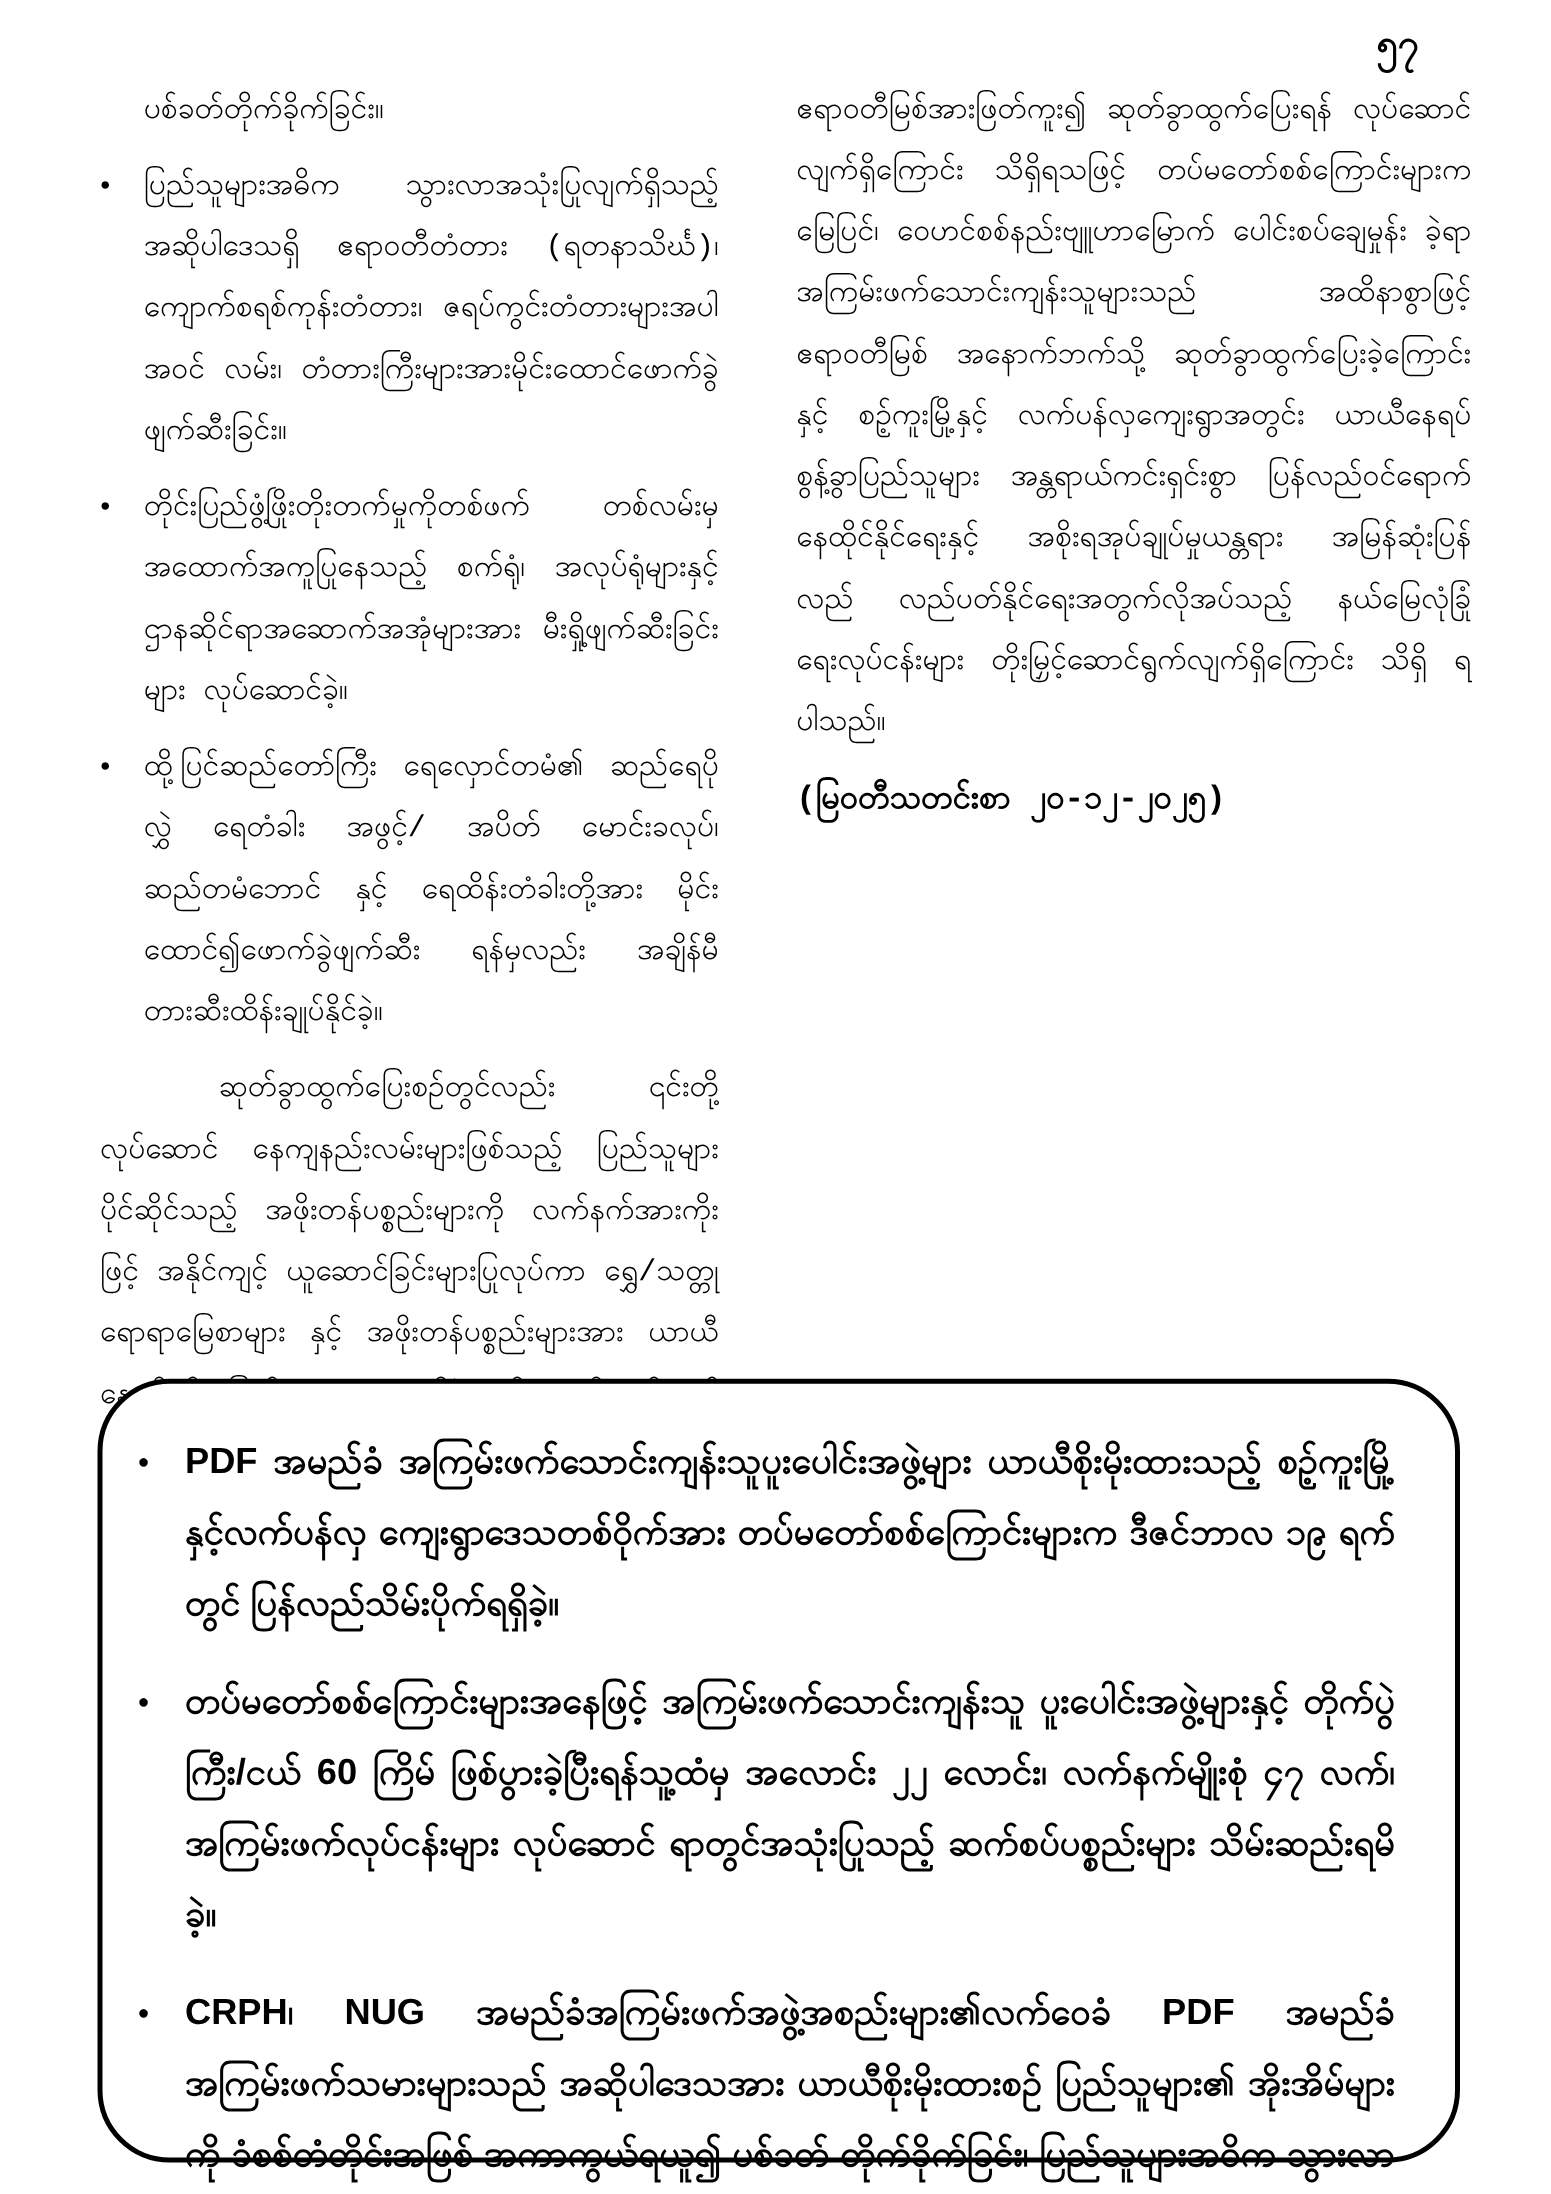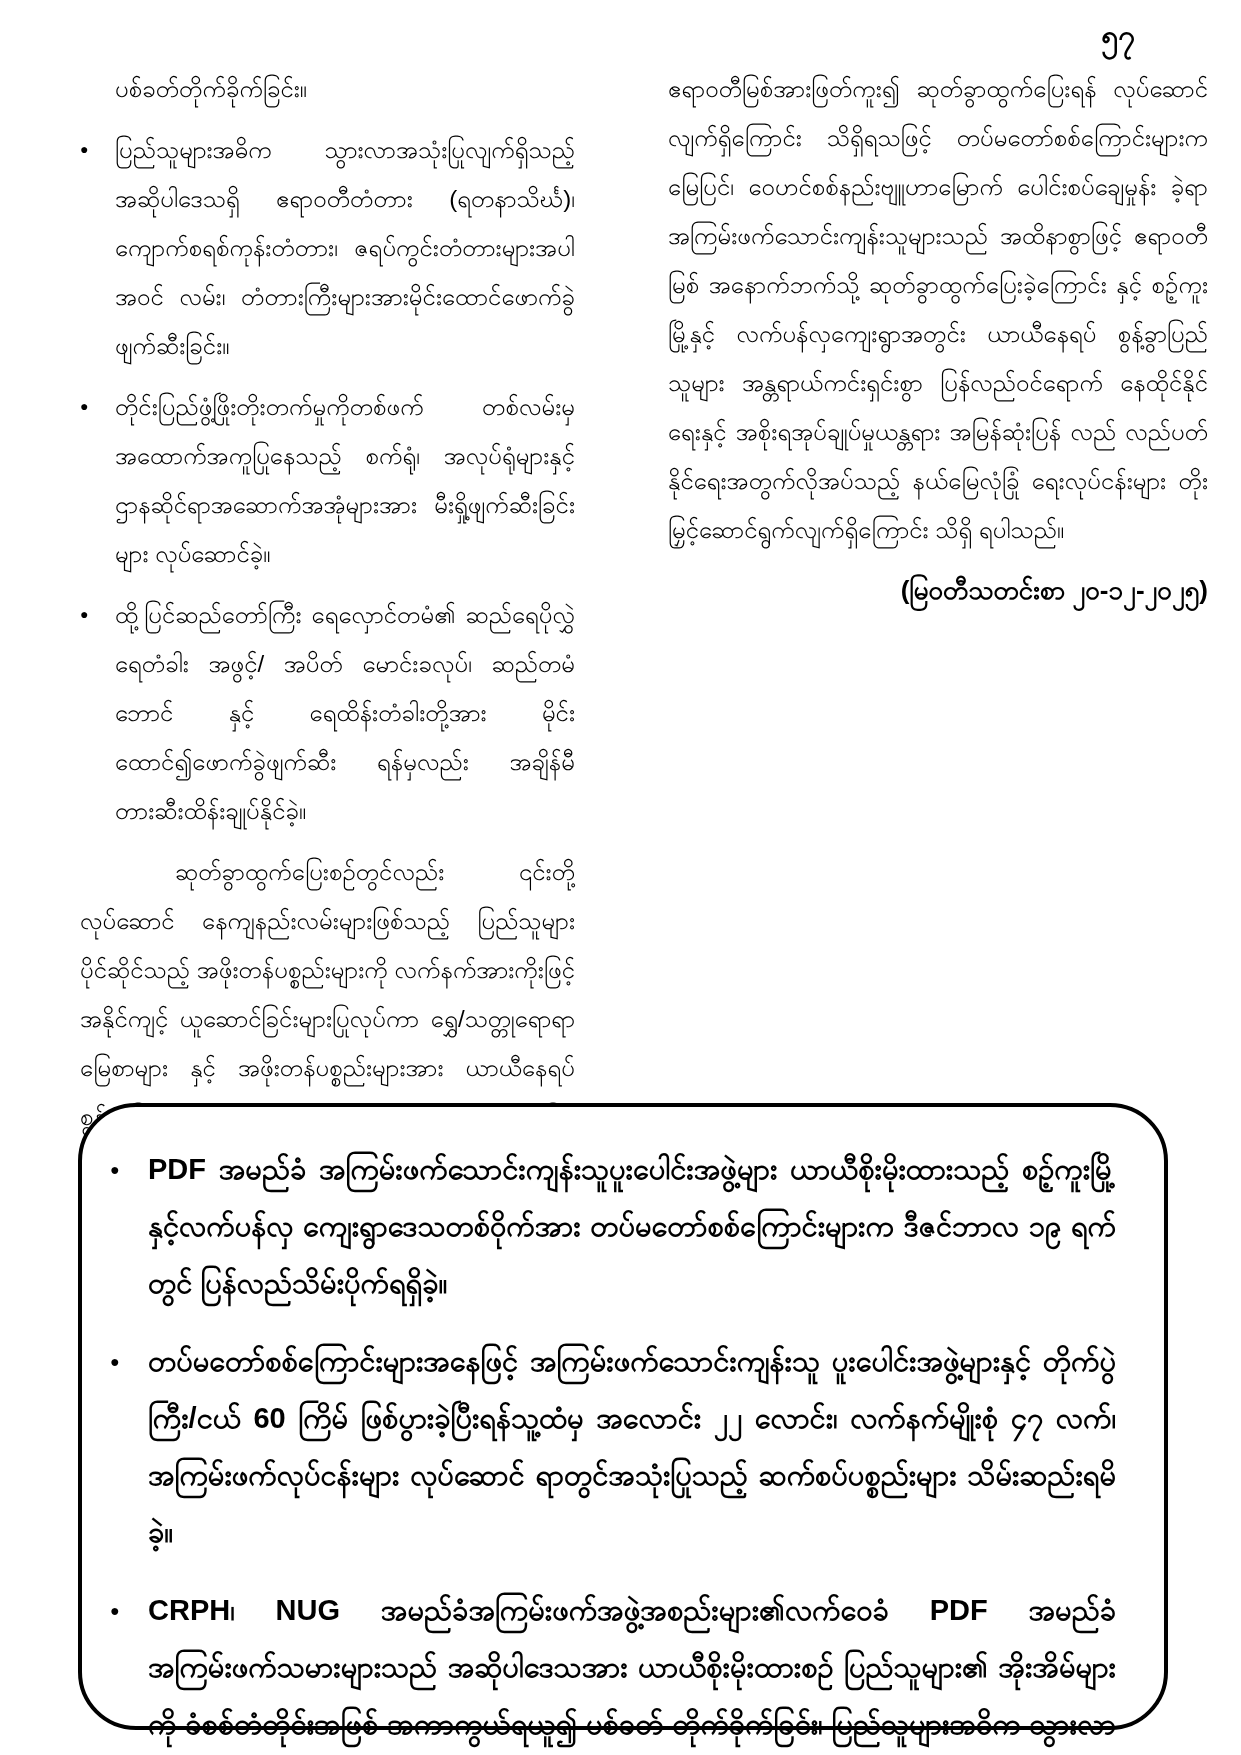--- a/index.html
+++ b/index.html
@@ -17,41 +17,41 @@
   }
   .page-number {
     position: absolute;
     top: 16px;
     right: 106px;
     font-weight: bold;
     font-size: 30px;
     line-height: 40px;
     text-align: center;
   }
-  .columns { display: flex; gap: 45px; }
+  .columns { display: flex; gap: 62px; font-family: Liberation Mono, monospace; }
   .col-left  { width: 495px; flex: none; }
-  .col-right { width: 540px; flex: none; margin-left: 48px; }
+  .col-right { width: 540px; flex: none; }
   .body-text {
     font-size: 24px;
     line-height: 49px;
     text-align: justify;
   }
   .cont-line { margin-left: 35px; text-align: left; }
   .bullet-item { display: flex; margin-top: 12px; }
   .bullet-item .dot {
     flex: none;
     width: 35px;
     font-size: 14px;
     line-height: 49px;
   }
   .bullet-item .btext { flex: 1; }
   .para-indent { margin-top: 12px; text-indent: 95px; }
   .attribution {
     margin-top: 12px;
-    text-align: right;
+    text-align: left;
     font-weight: bold;
     font-size: 26px;
     line-height: 48px;
   }
   .summary-box {
     position: absolute;
     left: 78px;
     top: 1103px;
     width: 1090px;
     height: 627px;

